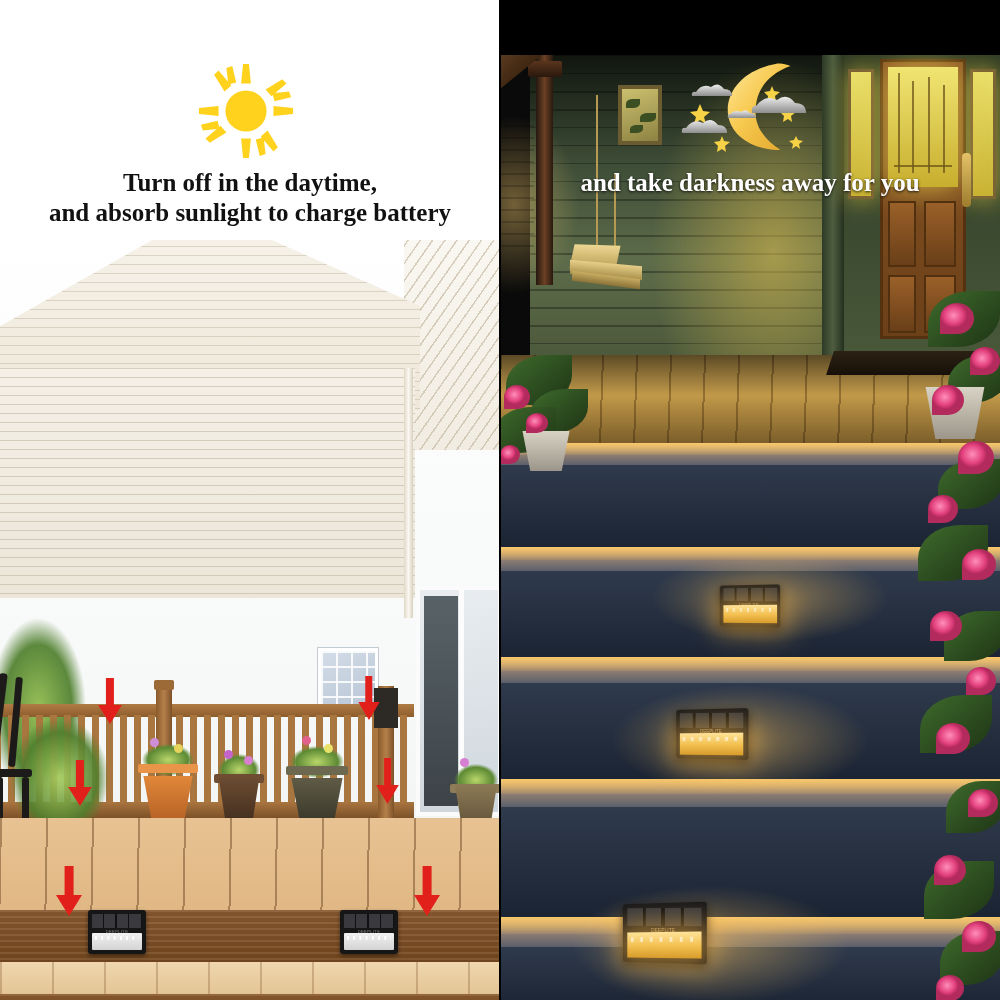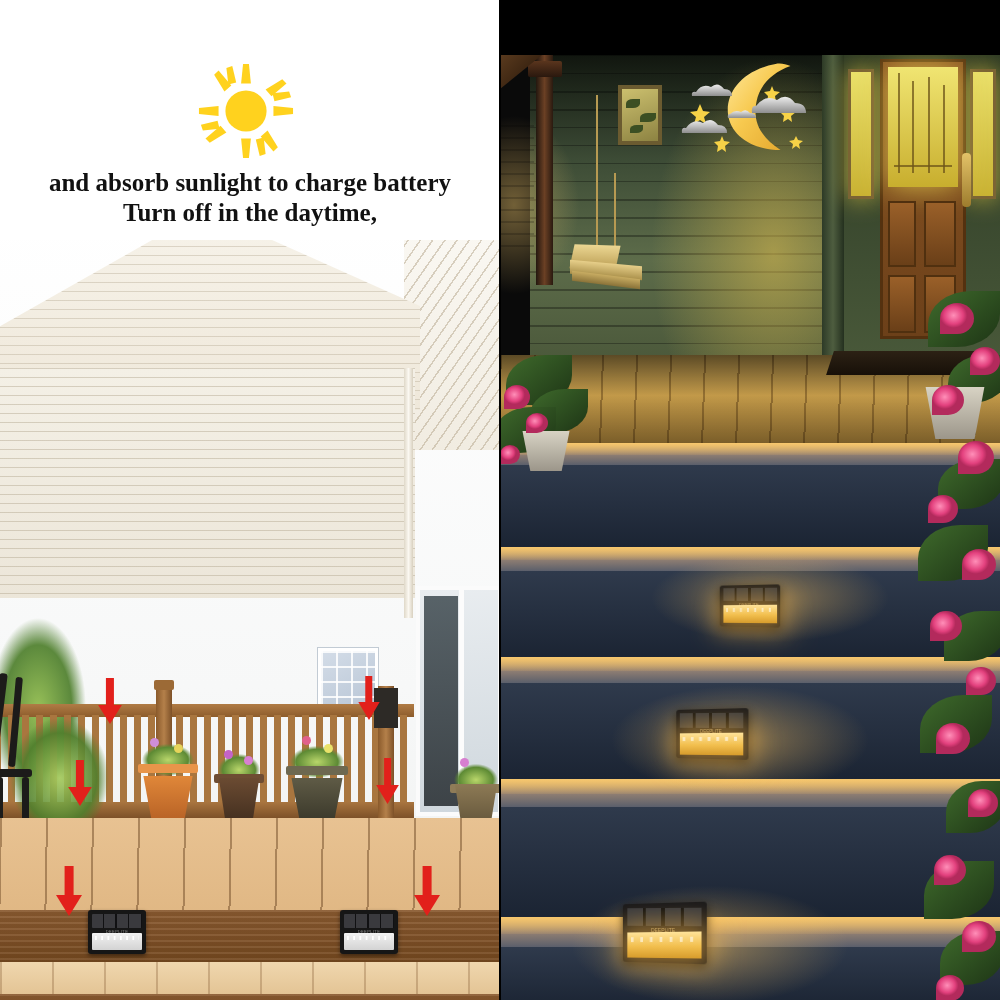--- a/index.html
+++ b/index.html
@@ -454,22 +454,22 @@
           <polygon points="91.3,22 87,17.5 70,28 76,35"></polygon>
           <polygon points="30,6 36,4 40,21 32,23"></polygon>
           <polygon points="70,94 64,96 60,79 68,77"></polygon>
           <polygon points="6,70 4,64 21,60 23,68"></polygon>
           <polygon points="94,30 96,36 79,40 77,32"></polygon>
         </g>
       </g>
     </svg>
 
     <div class="caption day">
+      <div>Turn off in the daytime,</div>
       <div>and absorb sunlight to charge battery</div>
-      <div>Turn off in the daytime,</div>
     </div>
   </div>
 
   <div class="panel panel-night">
     <div class="n-sky"></div>
 
     <div class="n-photo">
 
       <div class="n-wall">
         <div class="n-wall-lines"></div>
@@ -623,18 +623,19 @@
       </g>
       <g fill="url(#cg)">
         <path d="M20 34 q6 -9 15 -5 q7 -6 13 2 q8 0 8 7 l-40 0 q-1 -5 4 -4 Z"></path>
         <path d="M80 48 q9 -12 21 -6 q10 -8 18 3 q11 0 11 10 l-54 0 q-1 -8 4 -7 Z"></path>
         <path d="M10 70 q7 -10 17 -5 q8 -7 15 2 q9 0 9 8 l-45 0 q-1 -6 4 -5 Z"></path>
         <path d="M54 56 q5 -5 11 -2 q5 -4 9 1 q6 0 6 5 l-28 0 q-1 -4 2 -4 Z"></path>
       </g>
     </svg>
 
     <div class="caption night">
+      <div>and take darkness away for you</div>
     </div>
   </div>
 
   <div class="divider"></div>
 
 </div>
 
 </body></html>

